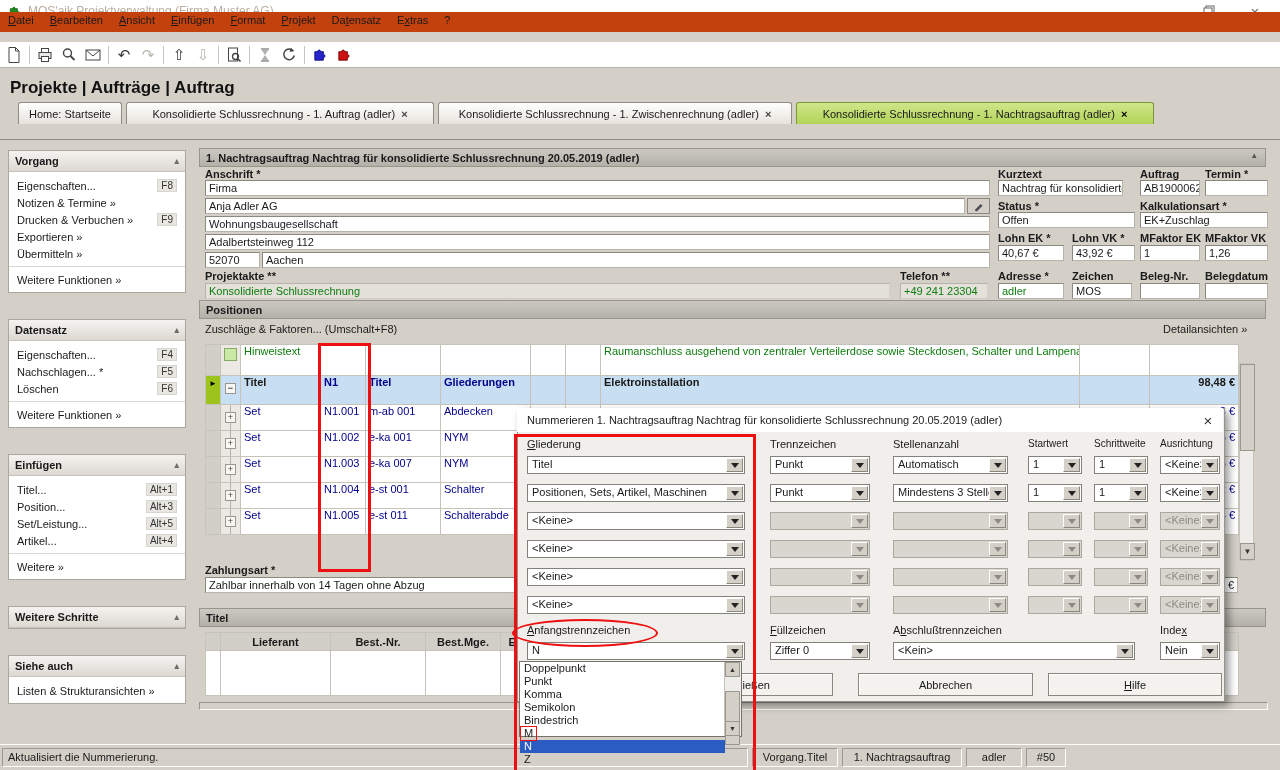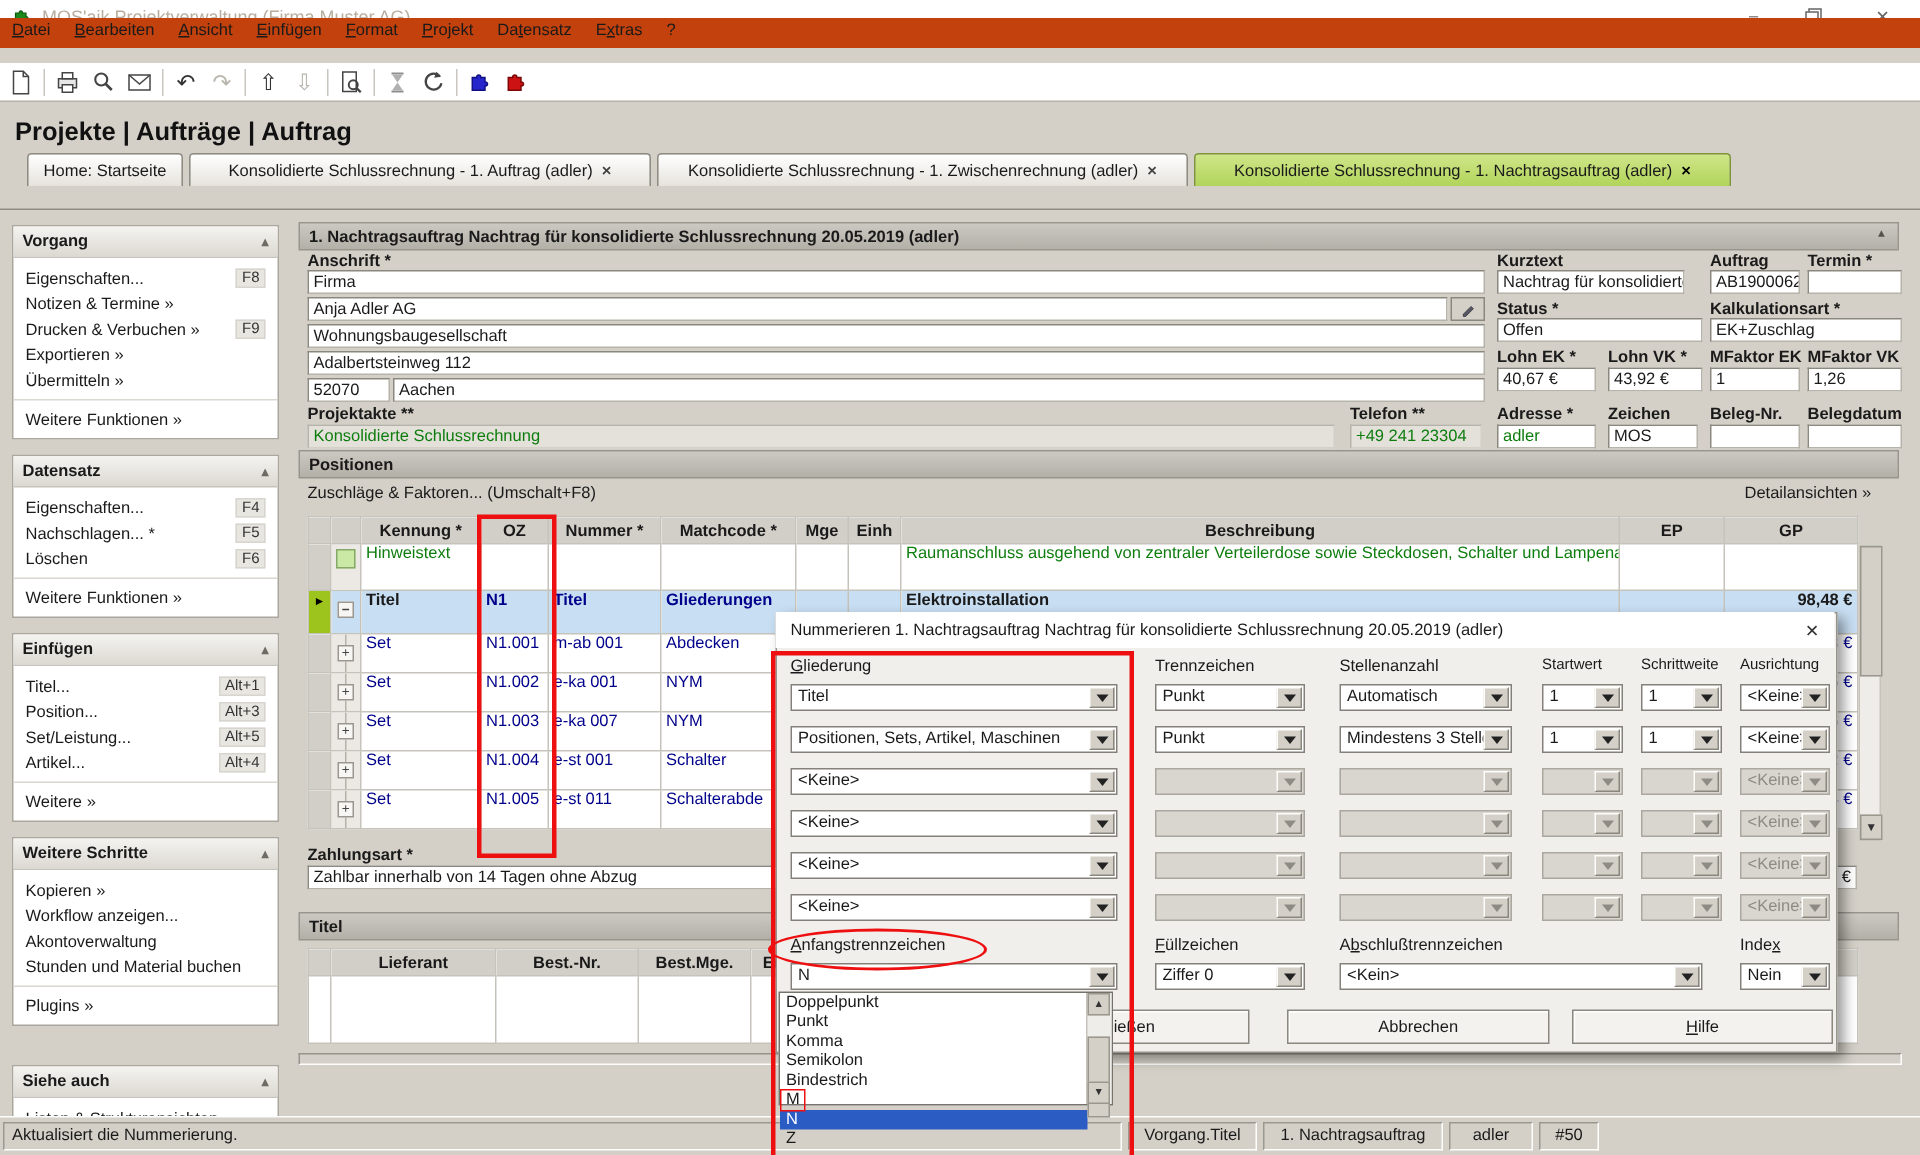--- a/index.html
+++ b/index.html
@@ -32,21 +32,21 @@
   .tabbar{position:absolute;left:0;top:97px;width:1280px;height:28px}
   .tab{position:absolute;top:5px;height:22px;box-sizing:border-box;border:1px solid #8f8c84;border-bottom:none;
        border-radius:3px 3px 0 0;background:linear-gradient(#ffffff,#e6e3dc);display:flex;align-items:center;
        justify-content:center;gap:6px;padding:0 8px;white-space:nowrap}
   .tab.active{background:linear-gradient(#cfe68a,#b2d45a);border-color:#7d9638}
   .tab .tx{font-size:11px;color:#444;font-weight:bold}
   .work{position:absolute;left:0;top:139px;width:1280px;height:605px;background:#d4d0c8;border-top:1px solid #8f8c84}
 
   
   .sidebar{position:absolute;left:8px;top:150px;width:178px}
-  .panel{border:1px solid #aaa79e;background:#fff;margin-bottom:10px}
+  .panel{border:1px solid #aaa79e;background:#fff;margin-bottom:26px}
   .panel-h{height:20px;background:linear-gradient(#f4f3f0,#dcd9d2);border-bottom:1px solid #c6c3bb;
            display:flex;align-items:center;justify-content:space-between;padding:0 6px;font-weight:bold}
   .panel-h .car{color:#6e6b64;font-size:9px}
   .panel-b{padding:5px 0 4px}
   .sit{height:17px;display:flex;align-items:center;justify-content:space-between;padding:0 8px;cursor:default}
   .sit .sk{background:#e8e6e1;border:1px solid #d8d5cf;padding:0 3px;font-size:10px;color:#333}
   .ssep{border-top:1px solid #dad7d1;margin:4px 0}
 
   
   .bar{position:absolute;height:19px;background:linear-gradient(#ccc9c2,#b3b0a8);border:1px solid #98958d;
@@ -333,38 +333,20 @@
       <div class="sit">
           <span>Weitere »</span>
         </div>
     </div>
   </div>
   <div class="panel">
     <div class="panel-h">
       <span>Weitere Schritte</span>
       <span class="car">▴</span>
     </div>
-    <div class="panel-b">
-      <div class="sit">
-          <span>Kopieren »</span>
-        </div>
-      <div class="sit">
-          <span>Workflow anzeigen...</span>
-        </div>
-      <div class="sit">
-          <span>Akontoverwaltung</span>
-        </div>
-      <div class="sit">
-          <span>Stunden und Material buchen</span>
-        </div>
-      <div class="ssep"></div>
-      <div class="sit">
-          <span>Plugins »</span>
-        </div>
-    </div>
   </div>
   <div class="panel" style="margin-top:26px">
     <div class="panel-h">
       <span>Siehe auch</span>
       <span class="car">▴</span>
     </div>
     <div class="panel-b">
       <div class="sit">
           <span>Listen &amp; Strukturansichten »</span>
         </div>
@@ -438,33 +420,20 @@
       <col style="width:45px">
       <col style="width:75px">
       <col style="width:90px">
       <col style="width:35px">
       <col style="width:35px">
       <col style="width:479px">
       <col style="width:70px">
       <col style="width:89px">
     </colgroup>
   <tbody>
-      <tr>
-    <th></th>
-        <th></th>
-    <th>Kennung *</th>
-    <th>OZ</th>
-    <th>Nummer *</th>
-    <th>Matchcode *</th>
-    <th>Mge</th>
-    <th>Einh</th>
-    <th>Beschreibung</th>
-    <th>EP</th>
-    <th>GP</th>
-  </tr>
   <tr class="r-hin">
     <td class="selc"></td>
     <td class="tree" style="text-align:center"><span class="sqg"></span></td>
     <td class="t-green">Hinweistext</td>
     <td></td>
         <td></td>
         <td></td>
         <td></td>
         <td></td>
     <td class="t-green wrap2">Raumanschluss ausgehend von zentraler Verteilerdose sowie Steckdosen, Schalter und Lampenanschlüsse erneuern</td>

